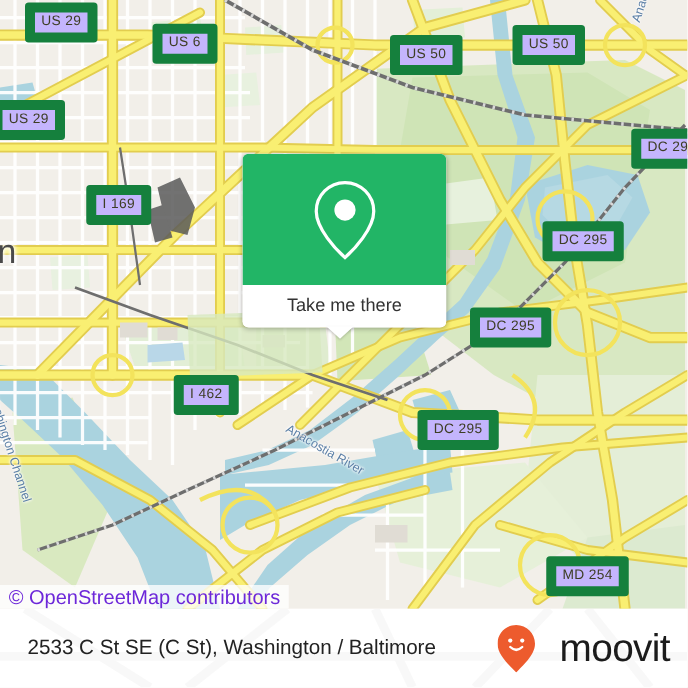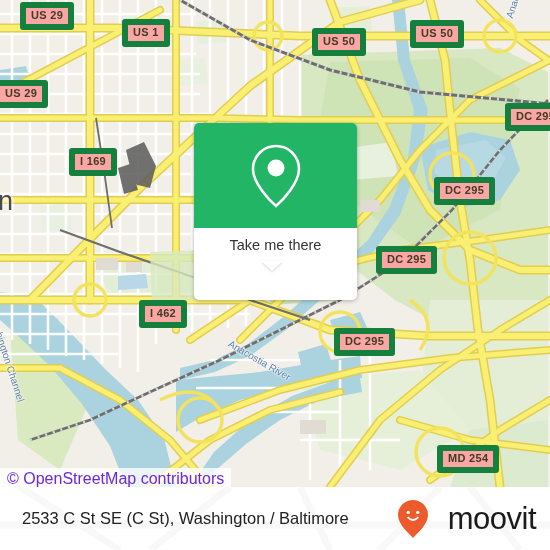--- a/index.html
+++ b/index.html
@@ -16,25 +16,25 @@
     position: absolute; left: 0; top: 0;
     width: 550px; height: 487px;
     background: #f2efe9;
     overflow: hidden;
   }
   #mapsvg { position: absolute; left: 0; top: 0; }
 
   
   .shield {
     position: absolute;
-    background: #fca5a5;
-    border: 6px solid #15803d;
+    background: #c4b5fd;
+    border: 8px solid #15803d;
     border-radius: 3px;
     color: #3d3d24;
-    font-weight: bold;
+    font-weight: normal;
     font-size: 11px;
     letter-spacing: .3px;
     padding: 1px 5px 2px 5px;
     line-height: 13px;
     white-space: nowrap;
     font-family: "Liberation Sans", sans-serif;
   }
 
   
   .maplabel {
@@ -51,21 +51,21 @@
     font-size: 27px;
     white-space: nowrap;
     font-family: "Liberation Sans", sans-serif;
     text-shadow: 0 0 3px #fff, 0 0 4px #fff, 0 0 5px #fff;
   }
 
   
   #card {
     position: absolute;
     left: 194px; top: 123px;
-    width: 163px; height: 177px;
+    width: 163px; height: 139px;
     background: #ffffff;
     border-radius: 5px;
     box-shadow: 0 1px 4px rgba(0,0,0,.28);
     overflow: hidden;
   }
   #card-top {
     width: 100%; height: 105px;
     background: #22b566;
     display: flex; align-items: center; justify-content: center;
   }
@@ -317,21 +317,21 @@
           <rect x="360" y="200" width="20" height="12"></rect>
         </g>
 
         <path d="M150,252 L255,248 L258,298 L152,302 Z" fill="#d7e8bf" opacity=".8"></path>
         <path d="M118,276 L146,274 L148,288 L118,290 Z" fill="#b9d7e8"></path>
       </g>
     </svg>
 
     <div id="shields">
         <div class="shield" style="left: 20px; top: 2px;">US 29</div>
-        <div class="shield" style="left: 122px; top: 19px;">US 1</div>
+        <div class="shield" style="left: 122px; top: 19px;">US 6</div>
         <div class="shield" style="left: 312px; top: 28px;">US 50</div>
         <div class="shield" style="left: 410px; top: 20px;">US 50</div>
         <div class="shield" style="left: -6px; top: 80px;">US 29</div>
         <div class="shield" style="left: 505px; top: 103px;">DC 295</div>
         <div class="shield" style="left: 434px; top: 177px;">DC 295</div>
         <div class="shield" style="left: 69px; top: 148px;">I 169</div>
         <div class="shield" style="left: 376px; top: 246px;">DC 295</div>
         <div class="shield" style="left: 139px; top: 300px;">I 462</div>
         <div class="shield" style="left: 334px; top: 328px;">DC 295</div>
         <div class="shield" style="left: 437px; top: 445px;">MD 254</div>

